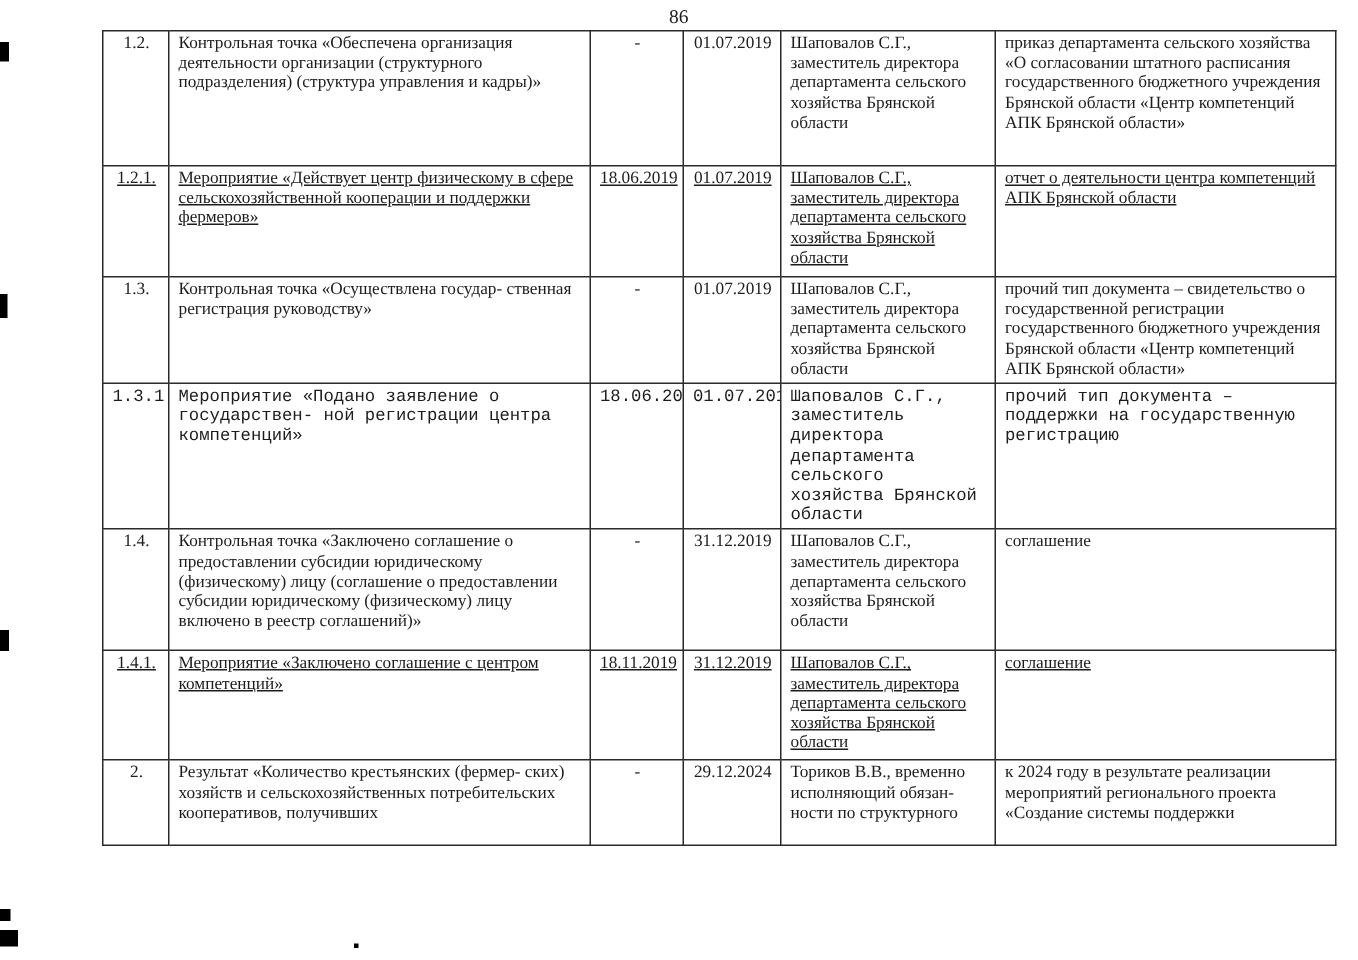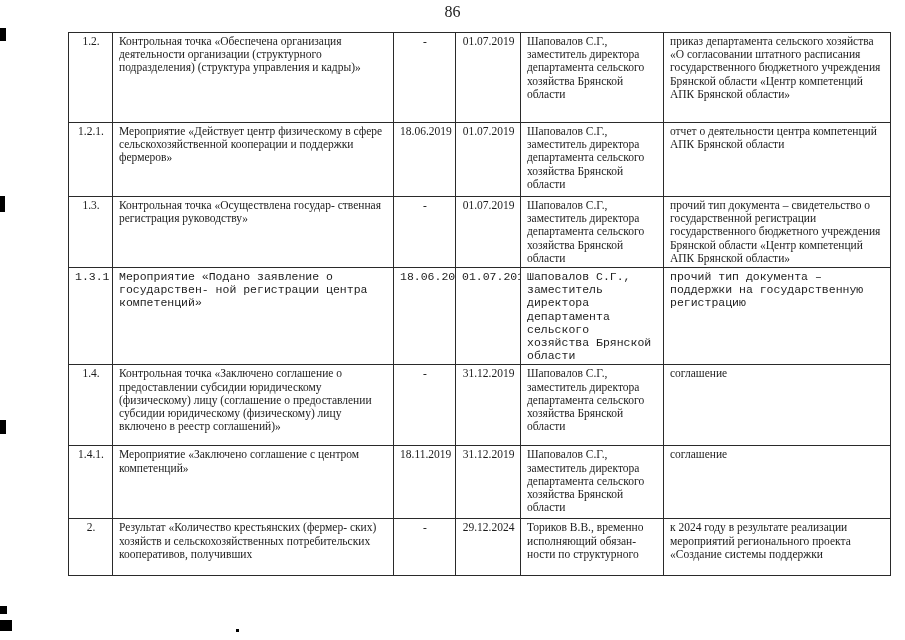--- a/index.html
+++ b/index.html
@@ -12,48 +12,48 @@
     overflow: hidden;
     font-family: "Liberation Serif", serif;
     color: #1c1c1c;
   }
   .page-number {
     position: absolute;
     top: 3px;
     left: 0;
     width: 100%;
     text-align: center;
-    font-size: 16px;
+    font-size: 13px;
   }
   table.doc-table {
     position: absolute;
-    top: 32px;
+    top: 20px;
     left: 68px;
     width: 822px;
     border-collapse: collapse;
     table-layout: fixed;
     border-radius: 20px;
   }
   table.doc-table td {
     border: 1px solid #2a2a2a;
     vertical-align: top;
     font-size: 11.5px;
     line-height: 13.2px;
     padding: 2px 5px 2px 6px;
     overflow: hidden;
   }
   td.c-num   { text-align: center; padding-left: 2px; padding-right: 2px; }
   td.c-date  { text-align: center; padding-left: 2px; padding-right: 2px; }
   td.c-desc  { padding-right: 10px; }
   tr.r0 { height: 90px; }
-  tr.r1 { height: 74px; }
+  tr.r1 { height: 74px; text-decoration: underline; }
   tr.r2 { height: 65px; }
   tr.r3 { height: 68px; font-family: Liberation Mono, monospace; }
   tr.r4 { height: 81px; }
-  tr.r5 { height: 73px; }
+  tr.r5 { height: 73px; text-decoration: underline; }
   tr.r6 { height: 57px; }
   .artifact {
     position: absolute;
     background: #000;
   }
 </style>
 </head>
 <body>
 
 <div class="page-number">86</div>

